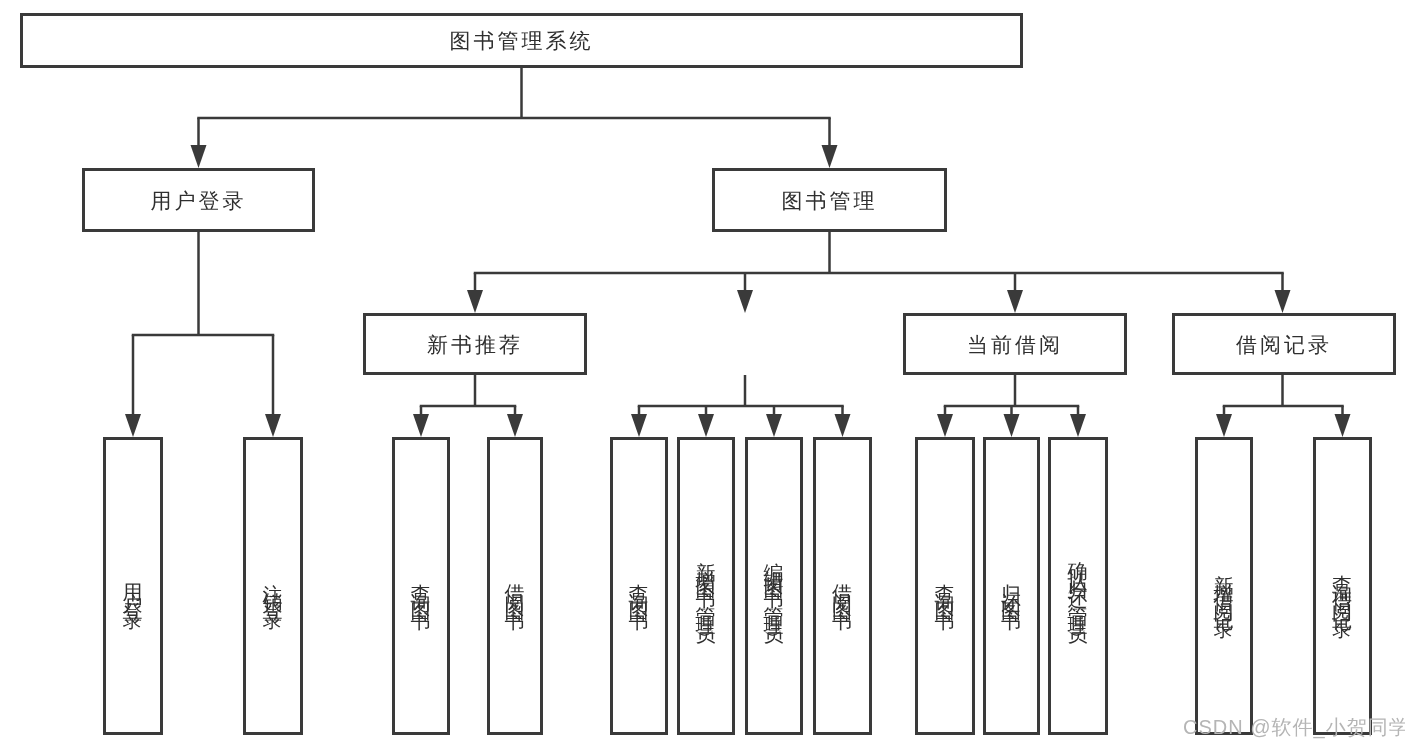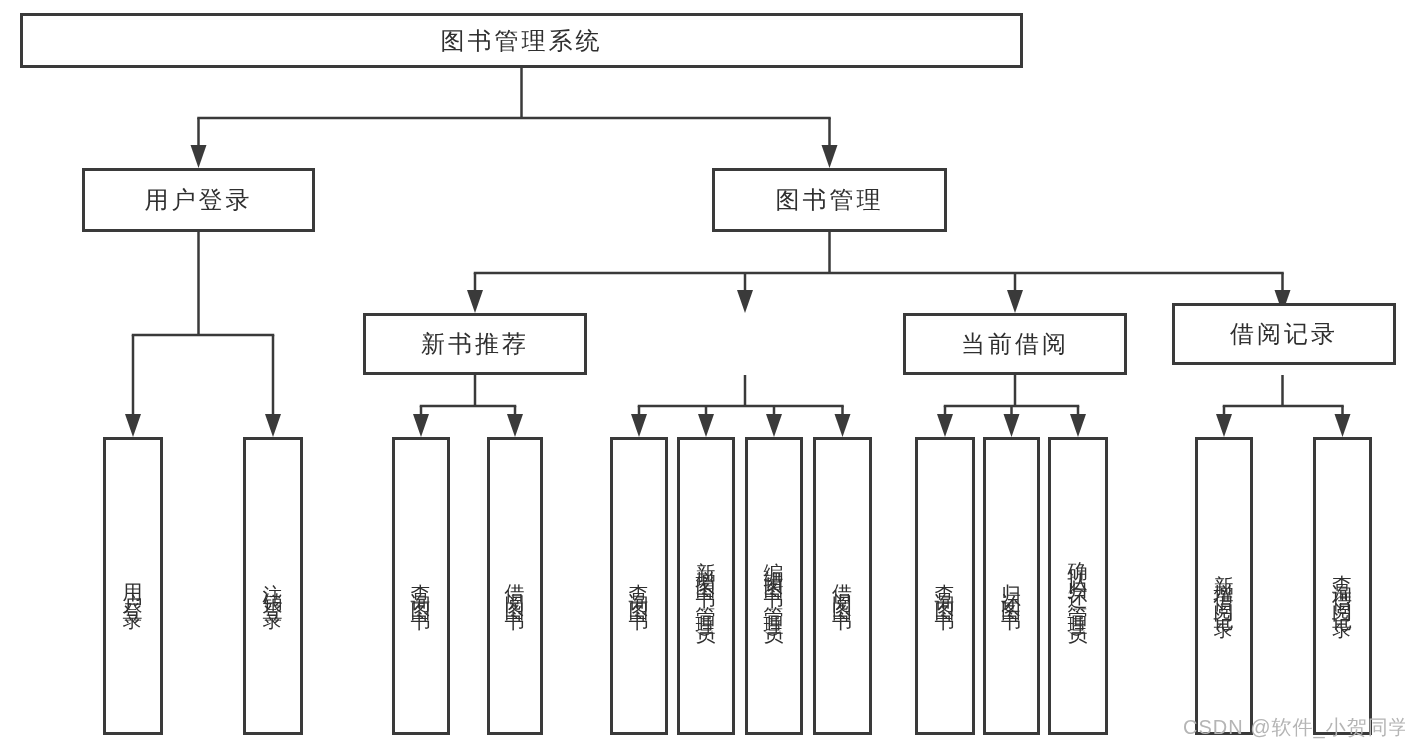--- a/index.html
+++ b/index.html
@@ -26,21 +26,21 @@
     box-sizing: border-box;
     border: 3px solid #3a3a3a;
     background: #ffffff;
     color: #2f2f2f;
     display: flex;
     align-items: center;
     justify-content: center;
     z-index: 2;
   }
   .node.h {
-    font-size: 24px;
+    font-size: 21px;
     letter-spacing: 3px;
     line-height: 1;
   }
   .node.v {
     font-size: 20px;
     line-height: 1;
   }
   .node.v .vtext {
     writing-mode: vertical-rl;
     letter-spacing: 9px;
@@ -117,31 +117,31 @@
       <polygon points="1334.5,414 1350.5,414 1342.5,437" fill="#3a3a3a"></polygon>
     </svg>
 
   <div class="node h" style="left:20px; top:13px; width:1003px; height:55px;">
     <span>图书管理系统</span>
   </div>
 
   <div class="node h" style="left:82px; top:168px; width:233px; height:64px;">
     <span>用户登录</span>
   </div>
-  <div class="node h" style="left:712px; top:168px; width:235px; height:64px;font-family:Liberation Serif, serif;">
+  <div class="node h" style="left:712px; top:168px; width:235px; height:64px;">
     <span>图书管理</span>
   </div>
 
   <div class="node h" style="left:363px; top:313px; width:224px; height:62px;text-align:right;">
     <span>新书推荐</span>
   </div>
   <div class="node h" style="left:903px; top:313px; width:224px; height:62px;align-items:center;">
     <span>当前借阅</span>
   </div>
-  <div class="node h" style="left:1172px; top:303px; width:224px; height:62px;">
+  <div class="node h" style="left:1172px; top:313px; width:224px; height:62px;">
     <span>借阅记录</span>
   </div>
 
   <div class="node v" style="left:103px; top:437px; width:60px; height:298px;">
     <span class="vtext">用户登录</span>
   </div>
   <div class="node v" style="left:243px; top:437px; width:60px; height:298px;">
     <span class="vtext">注销登录</span>
   </div>
 

